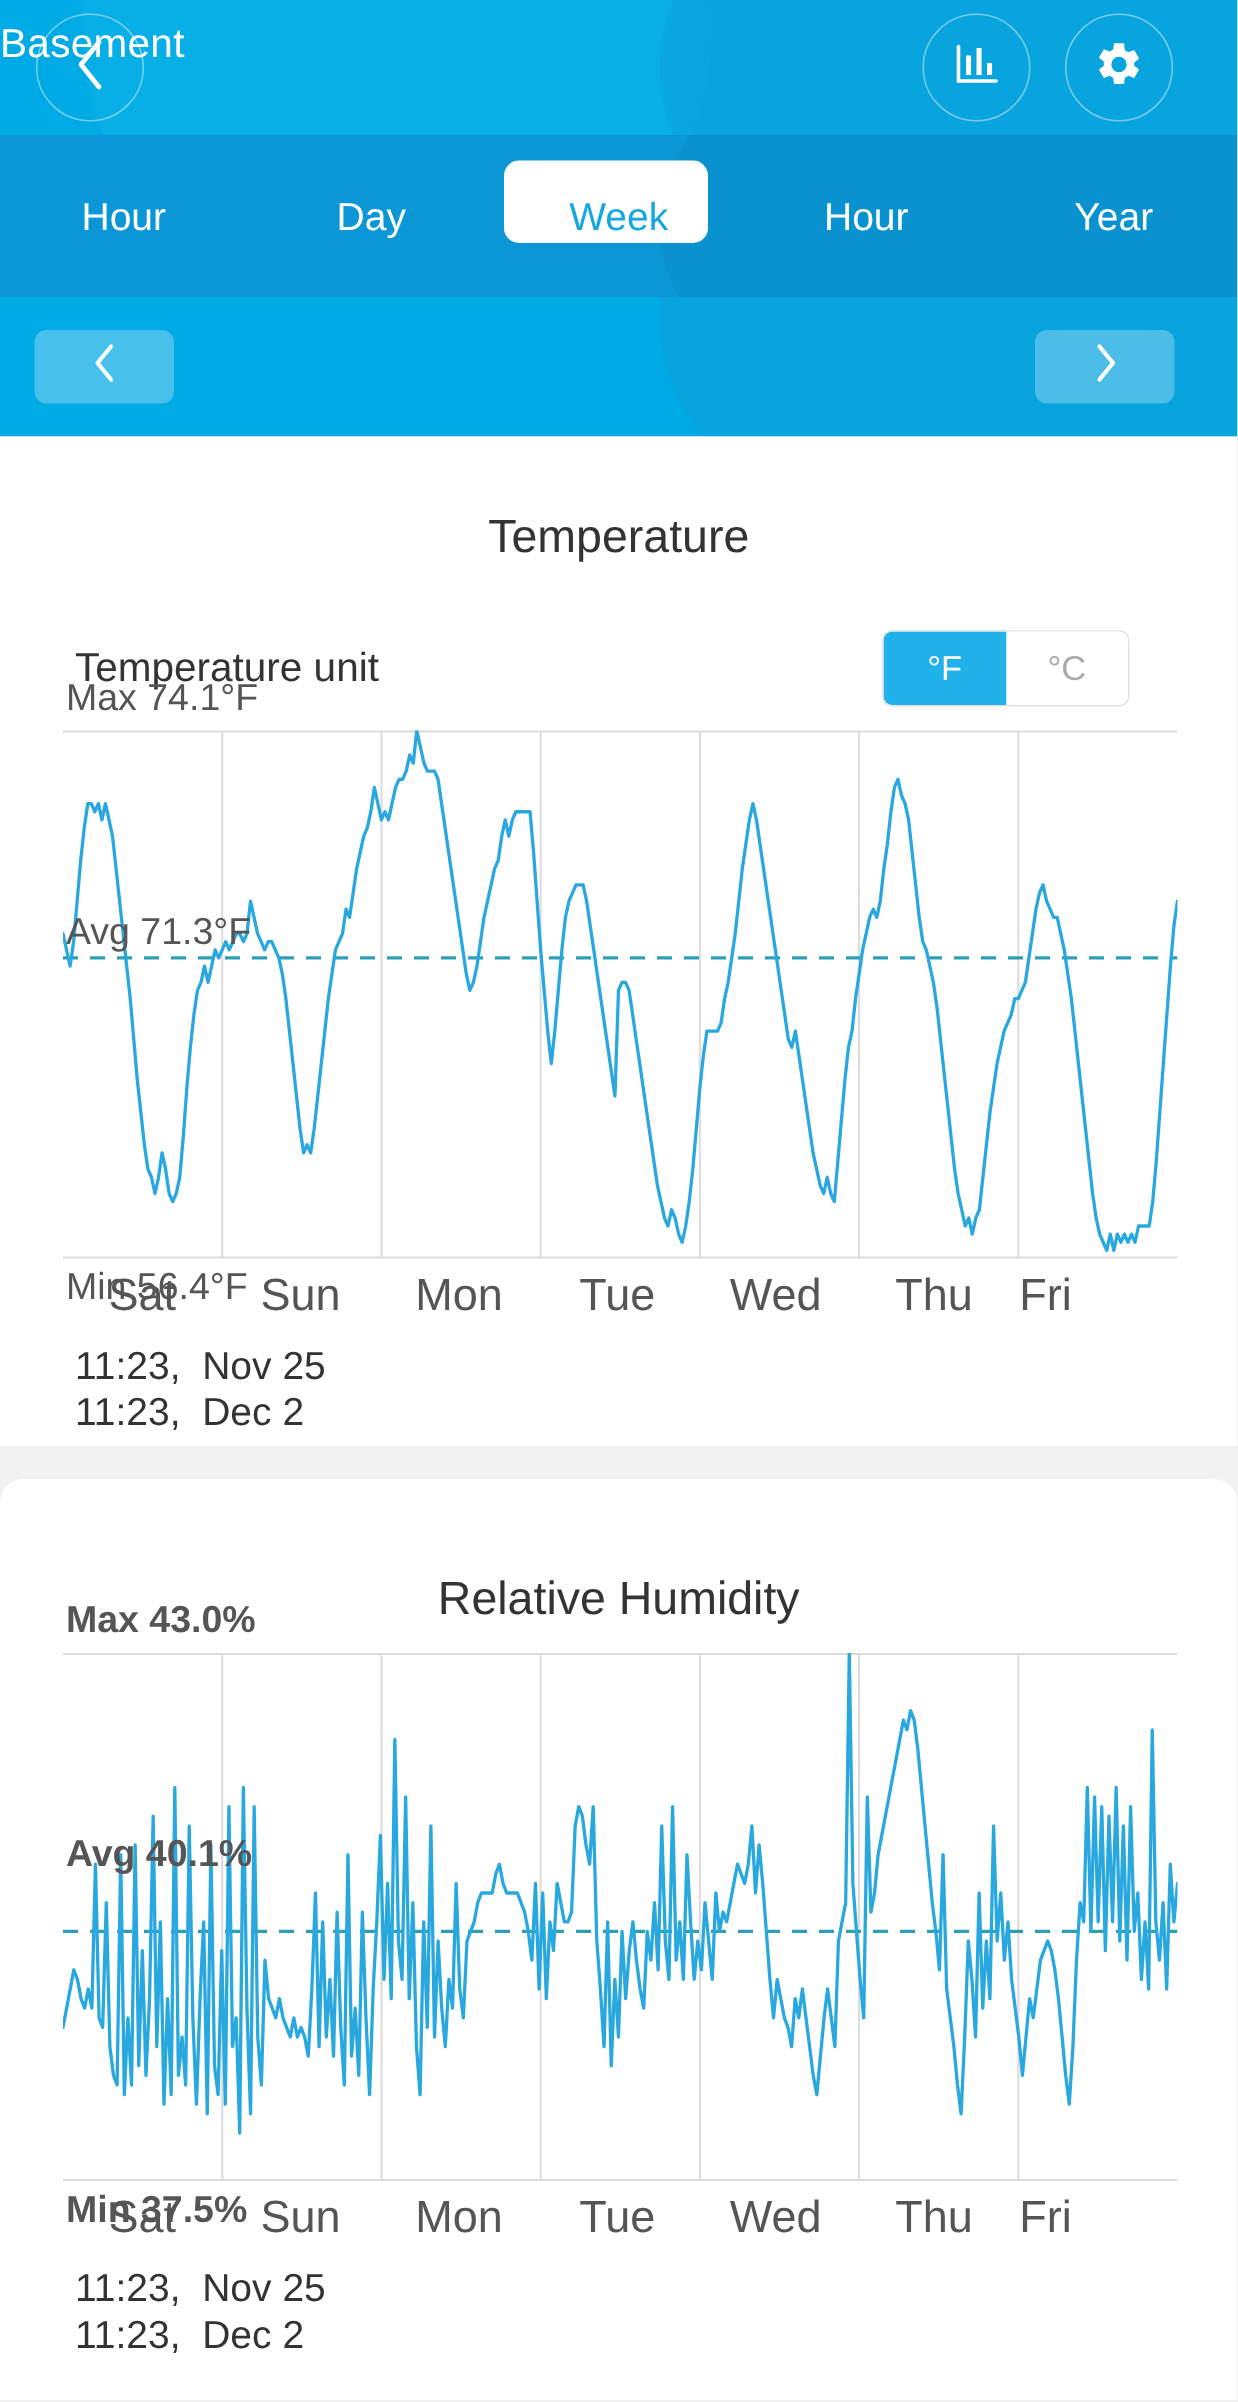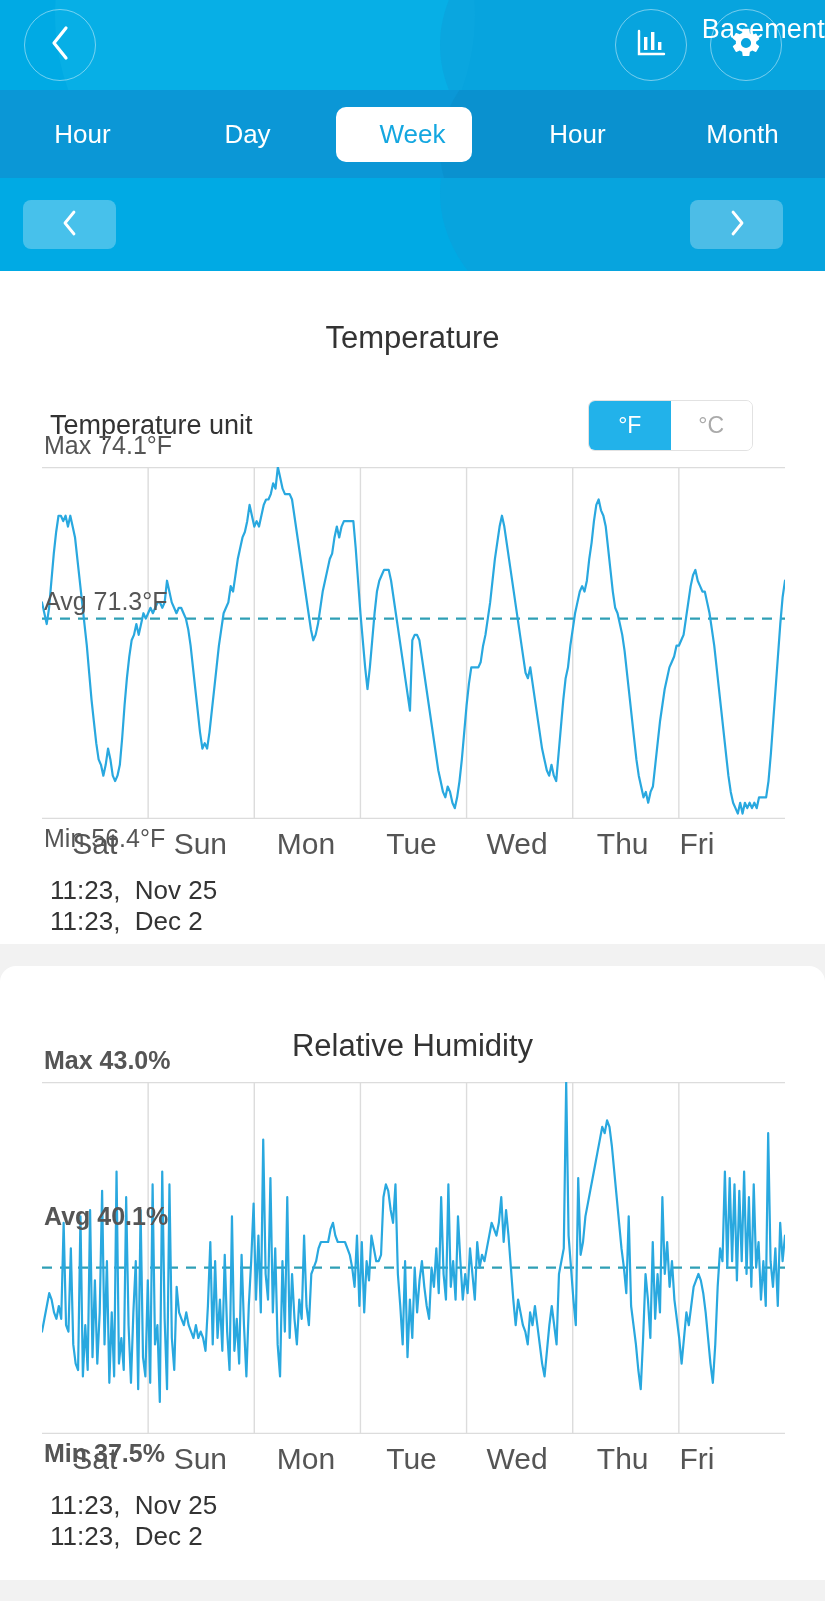--- a/index.html
+++ b/index.html
@@ -52,32 +52,32 @@
     cursor: pointer;
     background: transparent;
     z-index: 3;
   }
   .hdr-back { left: 24px; }
   .hdr-chart { left: 615px; }
   .hdr-gear  { left: 710px; }
   .hdr-title {
     position: absolute;
     left: 0; right: 0; top: 14px;
-    text-align: right;
+    text-align: left;
     color: #fff;
     font-size: 27px;
     font-weight: 400;
     z-index: 2;
     letter-spacing: .2px;
   }
 
   
   .tabbar {
     position: relative;
-    height: 88px;
+    height: 108px;
     background: #0b97d6;
     display: flex;
     align-items: center;
     overflow: hidden;
   }
   .tabbar-deco {
     position: absolute;
     left: 440px; top: -90px;
     width: 470px; height: 300px;
     border-radius: 50%;
@@ -271,21 +271,21 @@
     </div>
   </div>
 
   <div class="tabbar">
     <div class="tabbar-deco"></div>
     <div class="tab-pill"></div>
     <div class="tab">Hour</div>
     <div class="tab">Day</div>
     <div class="tab active">Week</div>
     <div class="tab">Hour</div>
-    <div class="tab">Month</div>
+    <div class="tab">Year</div>
   </div>
 
   <div class="navrow">
     <div class="navrow-deco"></div>
     <div class="nav-btn nav-prev">
       <span>
         <svg width="16" height="26" viewBox="0 0 16 26" fill="none">
           <path d="M12 2 L3 13 L12 24" stroke="#ffffff" stroke-width="2.8" stroke-linecap="round" stroke-linejoin="round"></path>
         </svg>
       </span>

